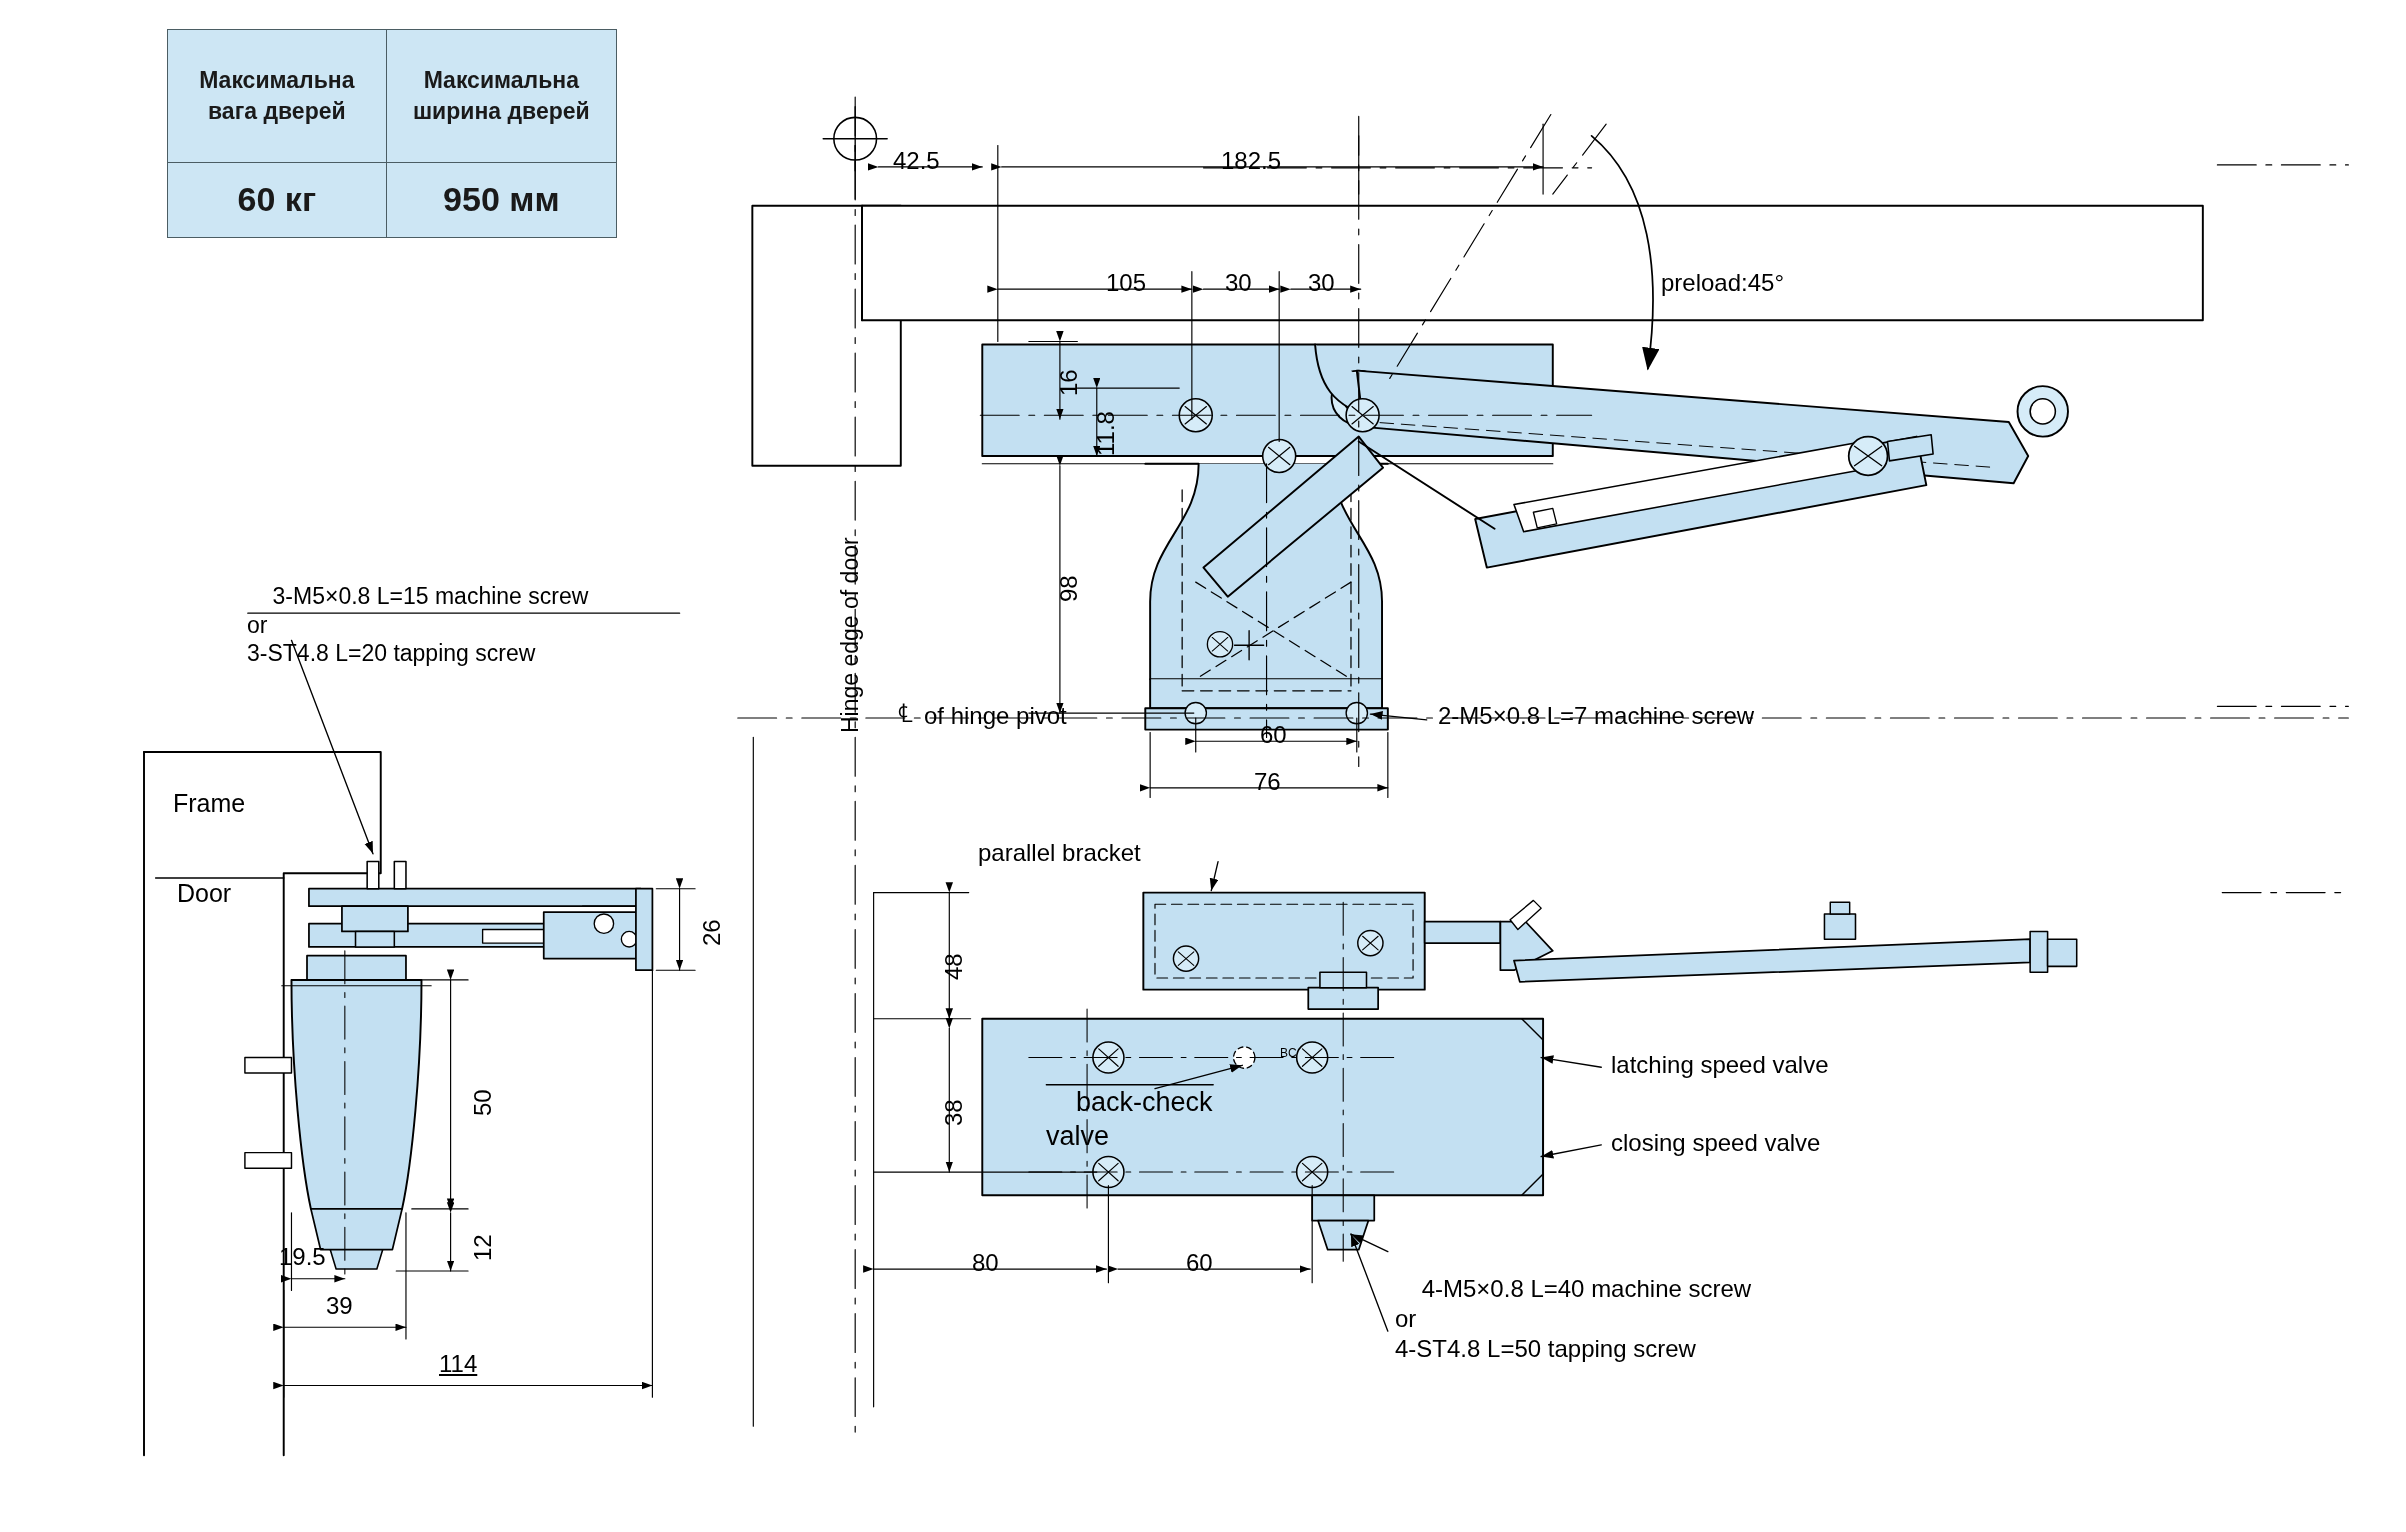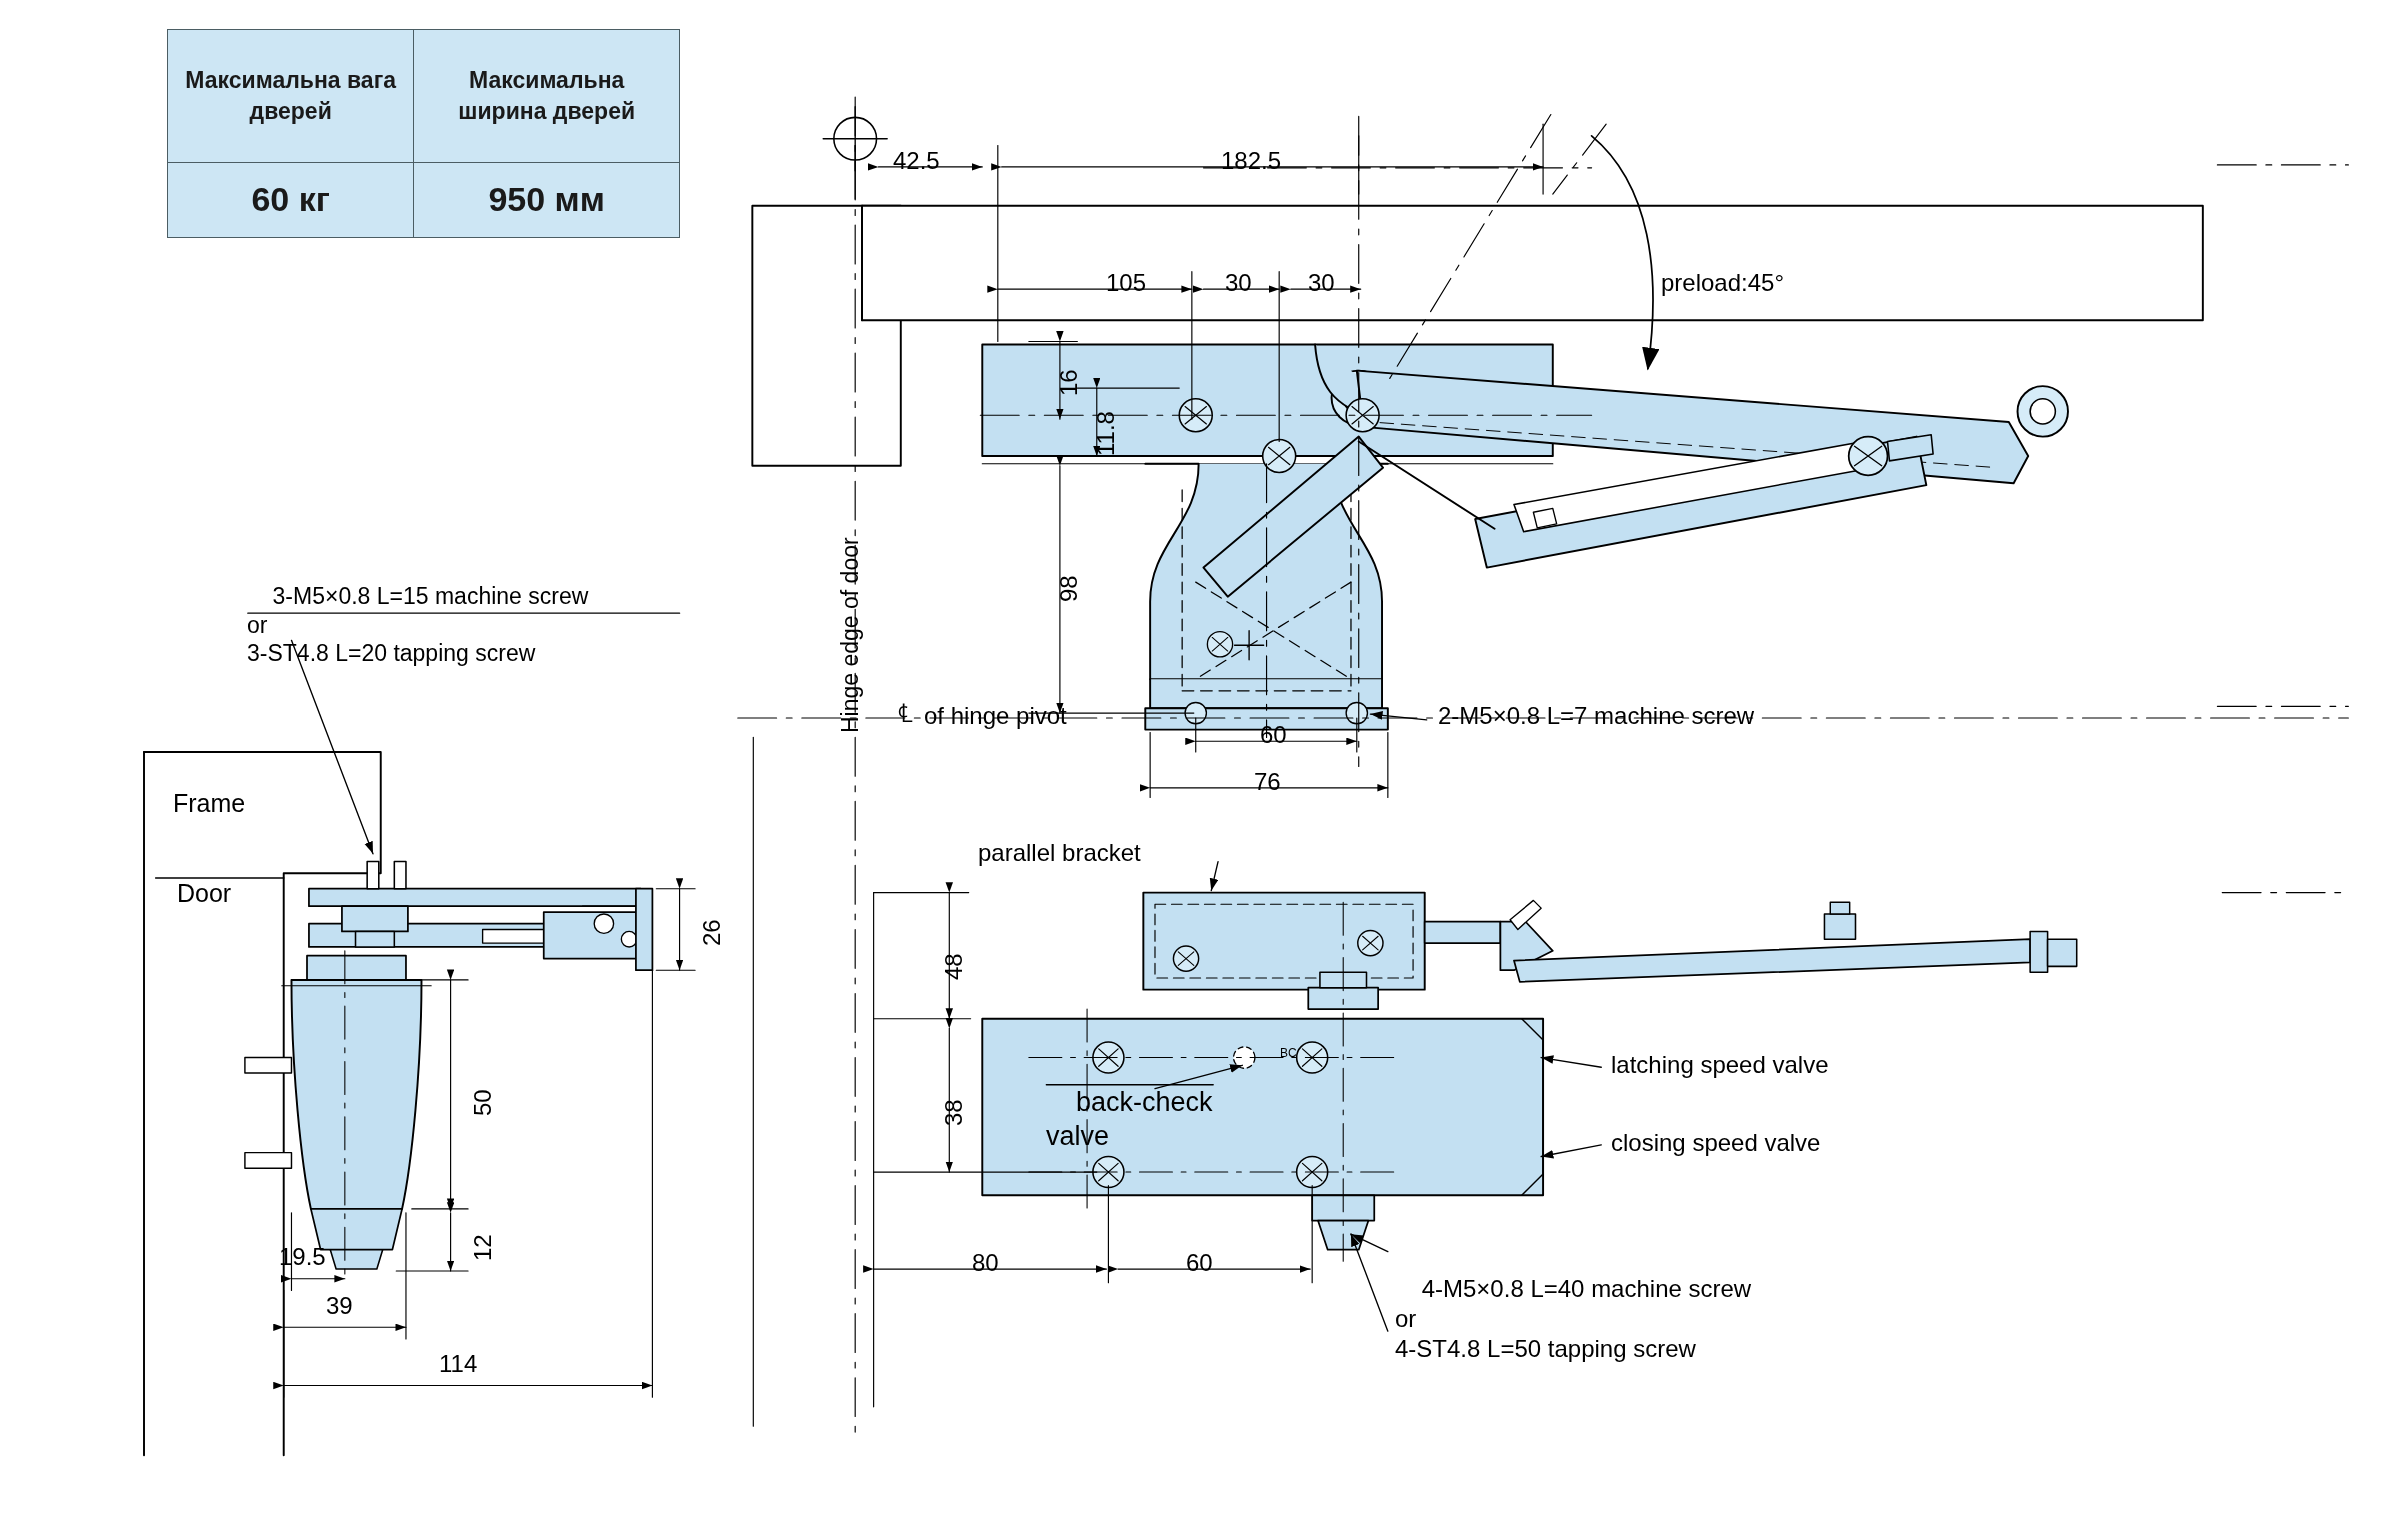--- a/index.html
+++ b/index.html
@@ -35,21 +35,21 @@
   }
   .lbl.vert {
     transform-origin: 0 0;
     transform: rotate(-90deg);
   }
   
   #spec-table {
     position: absolute;
     left: 167px;
     top: 29px;
-    width: 513px;
+    width: 450px;
     border: 1.9px solid #4b5d63;
     border-collapse: collapse;
     background: #cde6f4;
   }
   #spec-table td {
     border: 1.9px solid #4b5d63;
     text-align: center;
     vertical-align: middle;
     font-family: "Liberation Sans", sans-serif;
   }
@@ -413,21 +413,21 @@
 3-ST4.8 L=20 tapping screw</span>
   </div>
   <div class="lbl" style="left:173px; top:788px; font-size:25px;">Frame</div>
   <div class="lbl" style="left:177px; top:878px; font-size:25px;">Door</div>
 
   <div class="lbl vert" style="left:697px; top:946px;">26</div>
   <div class="lbl vert" style="left:468px; top:1116px;">50</div>
   <div class="lbl vert" style="left:468px; top:1261px;">12</div>
   <div class="lbl" style="left:279px; top:1242px;">19.5</div>
   <div class="lbl" style="left:326px; top:1291px;">39</div>
-  <div class="lbl" style="left:439px; top:1349px;">114</div>
+  <div class="lbl" style="left:439px; top:1349px;text-decoration:underline;">114</div>
 
   <div class="lbl" style="left:978px; top:838px;">parallel bracket</div>
   <div class="lbl vert" style="left:939px; top:980px;">48</div>
   <div class="lbl vert" style="left:939px; top:1126px;">38</div>
   <div class="lbl" style="left:972px; top:1248px;">80</div>
   <div class="lbl" style="left:1186px; top:1248px;">60</div>
 
   <div class="lbl" style="left:1046px; top:1052px; font-size:27px;">
     <span style="white-space:pre;">back-check
 valve</span>

